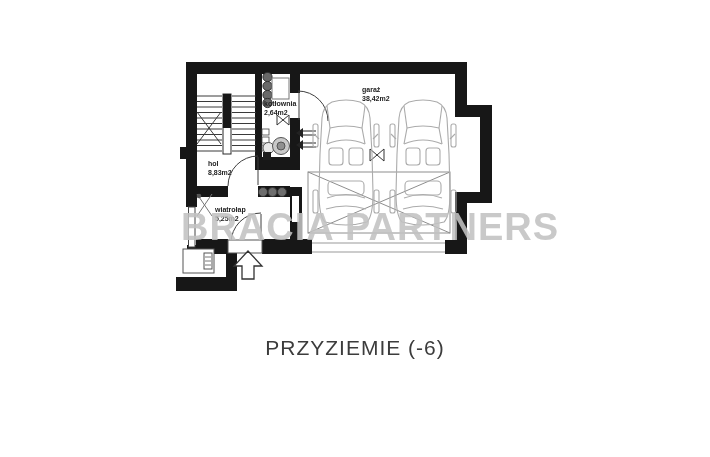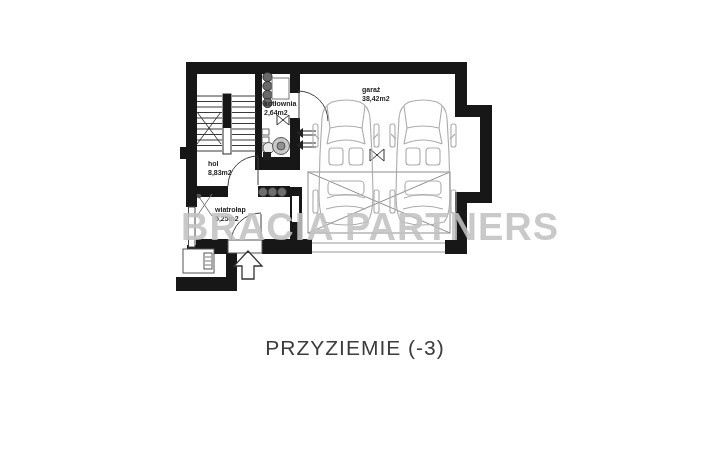--- a/index.html
+++ b/index.html
@@ -197,15 +197,15 @@
     <div>hol</div>
     <div>8,83m2</div>
   </div>
   <div class="room-label" style="left:215px;top:205px">
     <div>wiatrołap</div>
     <div>5,25m2</div>
   </div>
 
   <div class="watermark">BRACIA PARTNERS</div>
 
-  <div class="title">PRZYZIEMIE (-3)</div>
+  <div class="title">PRZYZIEMIE (-6)</div>
 
 </div>
 
 </body></html>

